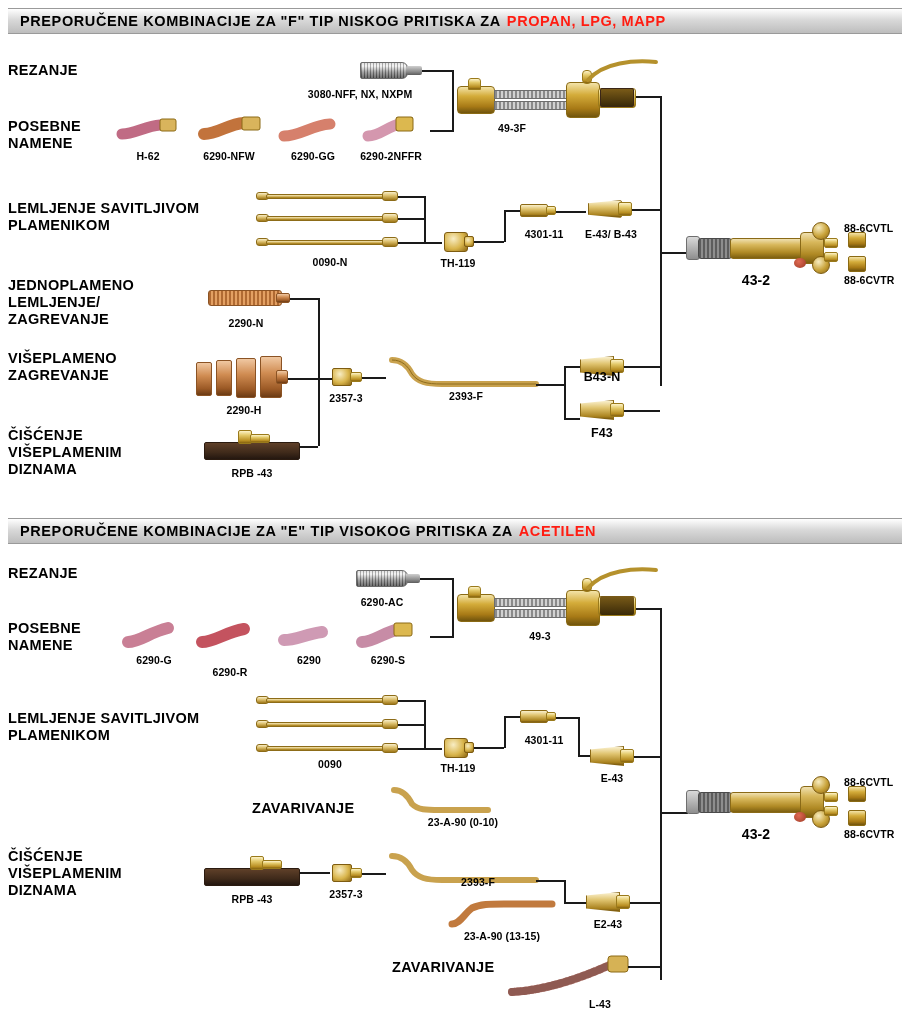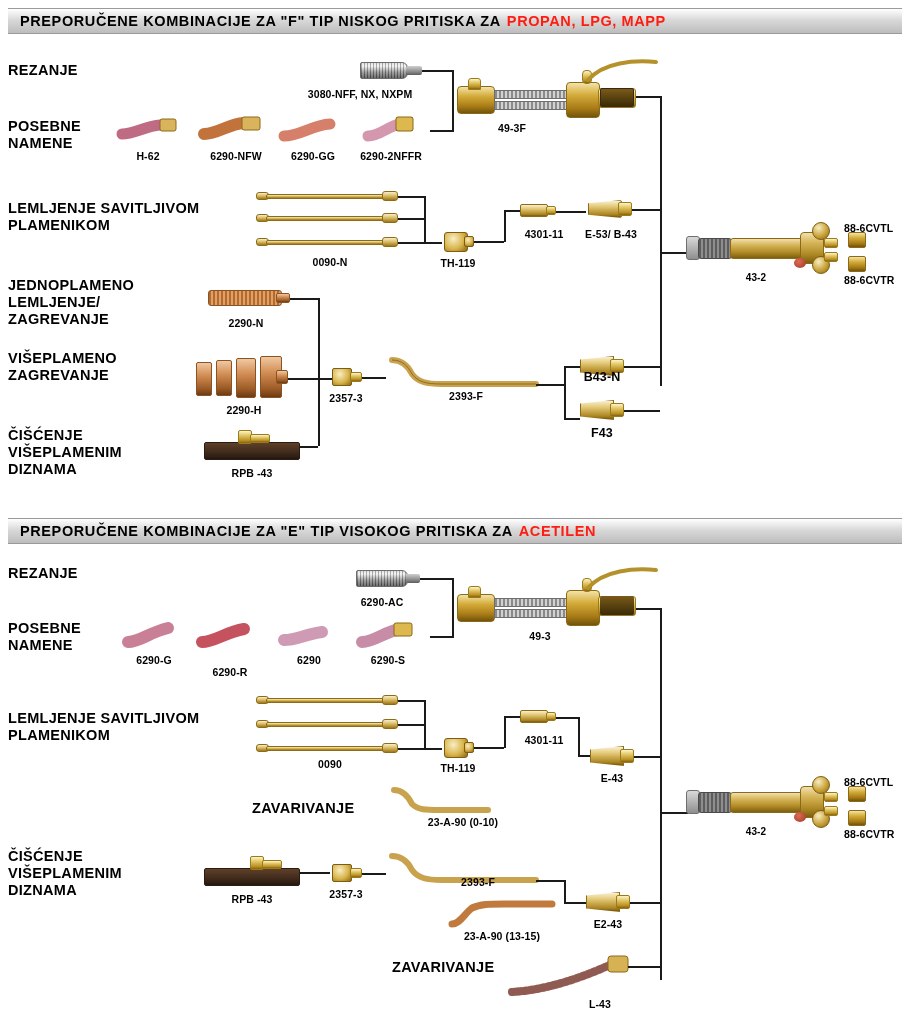--- a/index.html
+++ b/index.html
@@ -64,21 +64,21 @@
   .cap {
     position: absolute;
     font-size: 10.5px;
     font-weight: bold;
     text-align: center;
     white-space: nowrap;
     transform: translateX(-50%);
     letter-spacing: 0.1px;
   }
   .cap.big {
-    font-size: 10px;
+    font-size: 14px;
   }
   .cap.mid {
     font-size: 12.5px;
   }
   .cap.left {
     transform: none;
     text-align: left;
   }
 
   
@@ -253,21 +253,21 @@
   <svg class="curve" style="left:120px;top:118px;width:60px;height:22px;">
     <path d="M2,16 C14,16 26,8 40,7" stroke="#c06b84" stroke-width="11" fill="none" stroke-linecap="round"></path>
     <rect x="40" y="1" width="16" height="12" rx="2" fill="#d9b45c" stroke="#8c6a16"></rect>
   </svg>
   <div class="cap" style="left:148px;top:150px;">H-62</div>
 
   <svg class="curve" style="left:202px;top:116px;width:64px;height:24px;">
     <path d="M2,18 C16,18 26,8 42,7" stroke="#c2733c" stroke-width="12" fill="none" stroke-linecap="round"></path>
     <rect x="40" y="1" width="18" height="13" rx="2" fill="#d9b45c" stroke="#8c6a16"></rect>
   </svg>
-  <div class="cap" style="left:236px;top:150px;">6290-NFW</div>
+  <div class="cap" style="left:229px;top:150px;">6290-NFW</div>
 
   <svg class="curve" style="left:282px;top:118px;width:66px;height:24px;">
     <path d="M2,18 C18,18 30,7 48,6" stroke="#d6806c" stroke-width="11" fill="none" stroke-linecap="round"></path>
   </svg>
   <div class="cap" style="left:313px;top:150px;">6290-GG</div>
 
   <svg class="curve" style="left:366px;top:116px;width:58px;height:26px;">
     <path d="M2,20 C14,20 22,10 34,8" stroke="#d497ae" stroke-width="11" fill="none" stroke-linecap="round"></path>
     <rect x="30" y="1" width="17" height="14" rx="2" fill="#dcb busy"></rect>
     <rect x="30" y="1" width="17" height="14" rx="2" fill="#dcb84f" stroke="#8c6a16"></rect>
@@ -302,21 +302,21 @@
   <div class="ln lnh" style="left:504px;top:210px;width:16px;"></div>
 
   <div class="part taper" style="left:520px;top:204px;width:28px;height:13px;border-radius:2px;"></div>
   <div class="part brass-l" style="left:546px;top:206px;width:10px;height:9px;border-radius:2px;"></div>
   <div class="cap" style="left:544px;top:228px;">4301-11</div>
 
   <div class="ln lnh" style="left:556px;top:211px;width:30px;"></div>
 
   <div class="part taper" style="left:588px;top:200px;width:34px;height:18px;border-radius:2px;clip-path:polygon(0 18%,100% 0,100% 100%,0 82%);"></div>
   <div class="part brass-l" style="left:618px;top:202px;width:14px;height:14px;border-radius:2px;"></div>
-  <div class="cap" style="left:611px;top:228px;">E-53/ B-43</div>
+  <div class="cap" style="left:611px;top:228px;">E-43/ B-43</div>
 
   <div class="ln lnh" style="left:632px;top:209px;width:28px;"></div>
   <div class="ln lnv" style="left:660px;top:96px;height:290px;"></div>
   <div class="ln lnh" style="left:636px;top:96px;width:24px;"></div>
   <div class="ln lnh" style="left:660px;top:252px;width:28px;"></div>
 
   <div class="part copper" style="left:208px;top:290px;width:74px;height:16px;border-radius:3px;background:repeating-linear-gradient(to right,#b06a32 0 2px,#e3a063 2px 4px);"></div>
   <div class="part copper" style="left:276px;top:293px;width:14px;height:10px;"></div>
   <div class="cap" style="left:246px;top:317px;">2290-N</div>
   <div class="ln lnh" style="left:290px;top:298px;width:28px;"></div>

